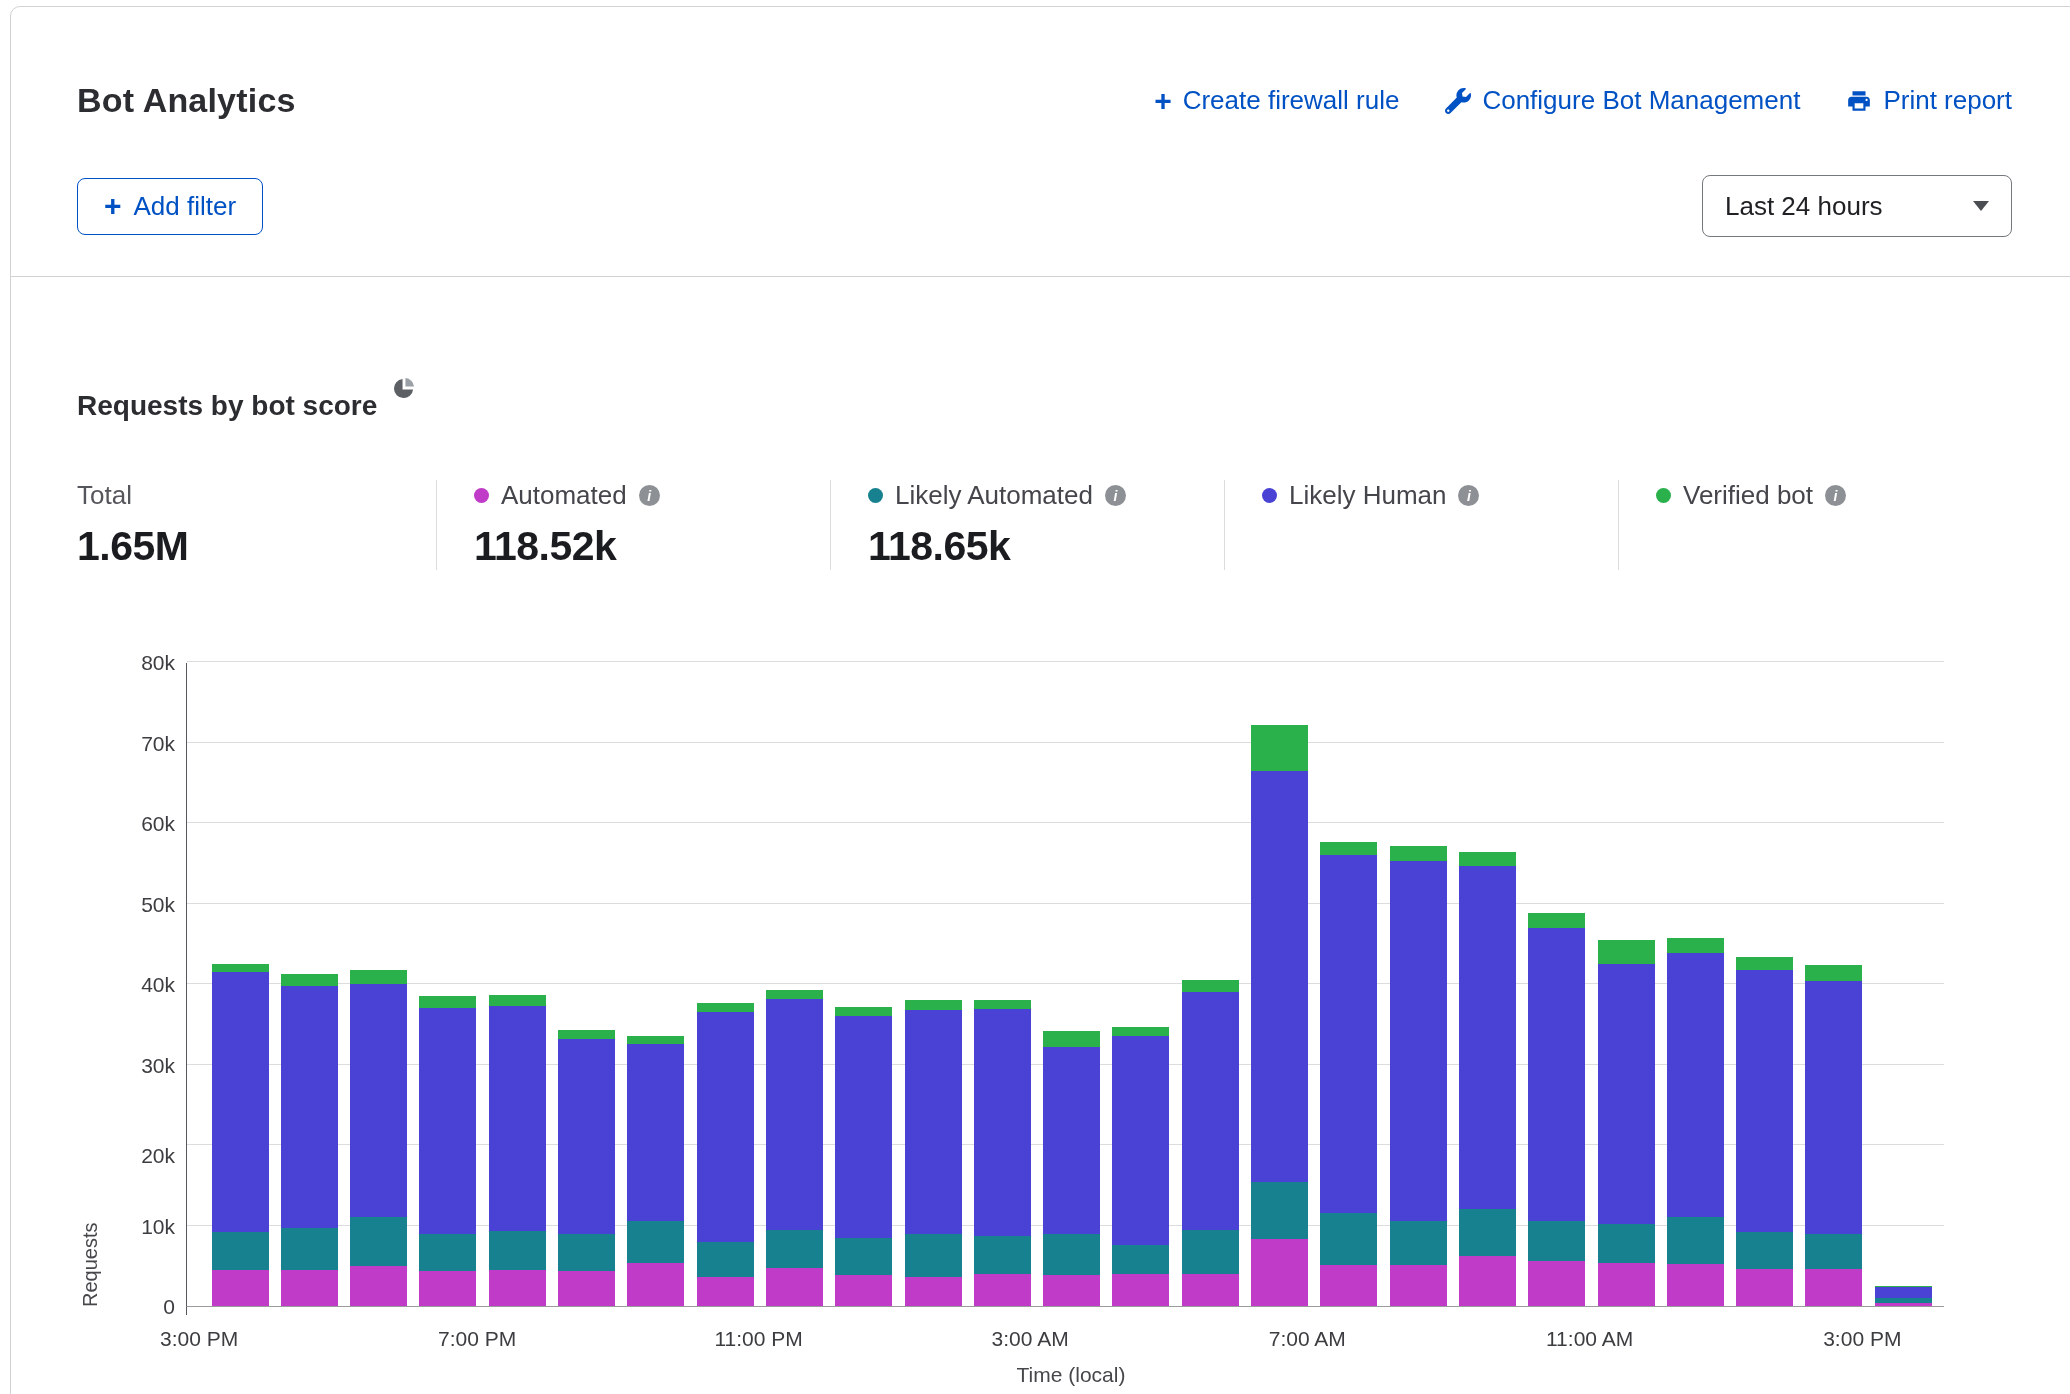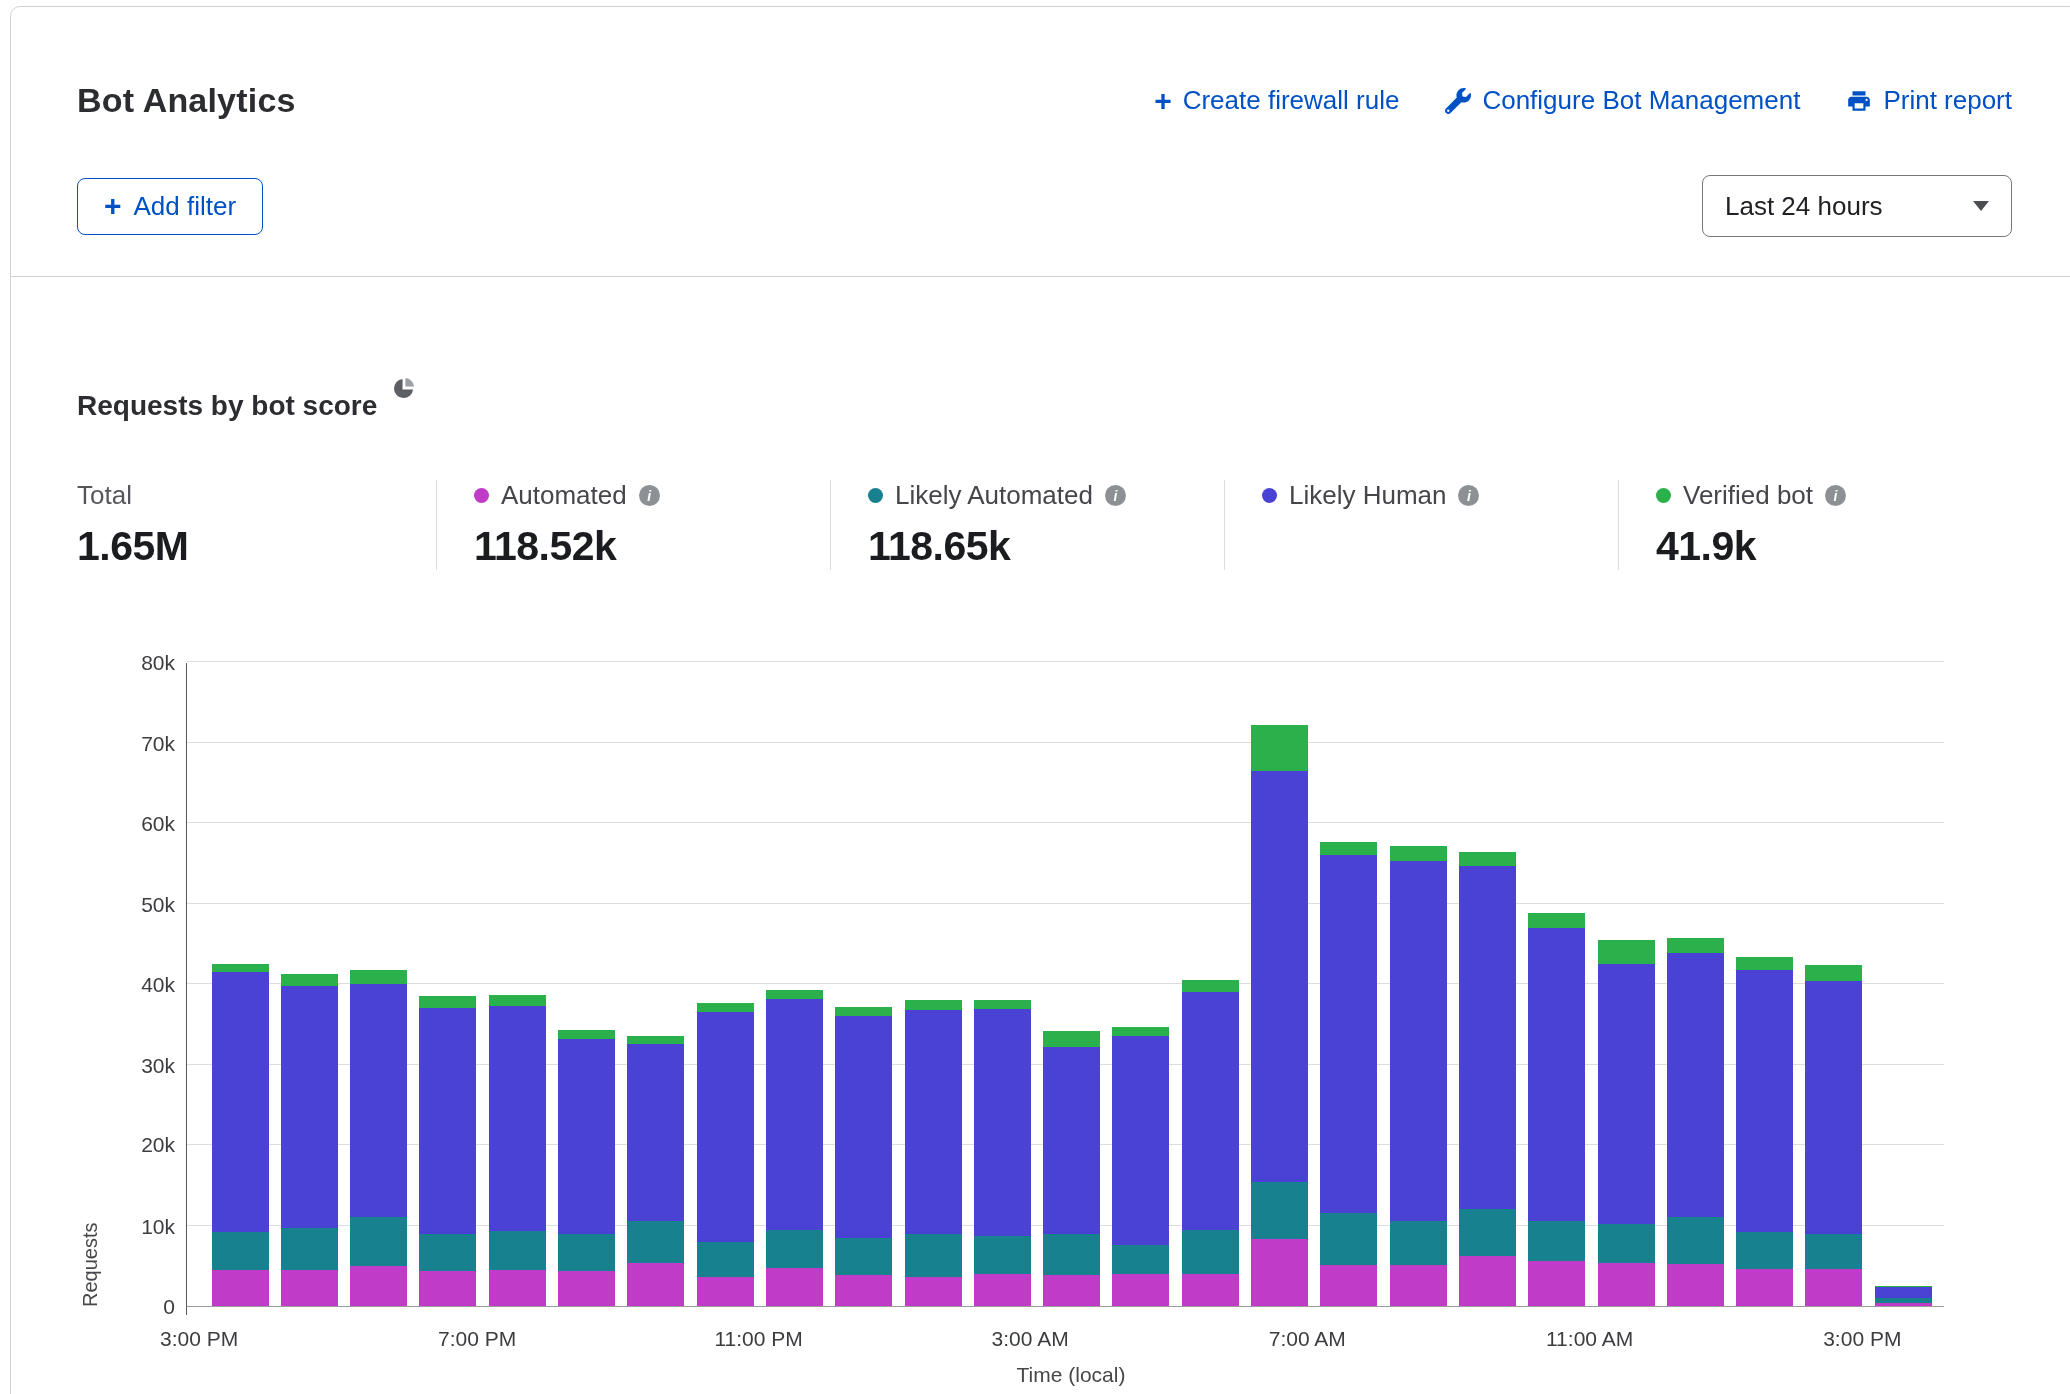--- a/index.html
+++ b/index.html
@@ -138,34 +138,33 @@
           <span class="stat-label">Likely Human</span>
           <span class="info">i</span>
         </div>
       </div>
       <div class="stat">
         <div class="stat-label-row">
           <span class="dot" style="background: rgb(43, 177, 76);"></span>
           <span class="stat-label">Verified bot</span>
           <span class="info">i</span>
         </div>
-        <div class="stat-value">41.9k</div>
       </div>
     </div>
   </div>
 
   <div class="plot" id="plot">
     <div class="ylab">Requests</div>
     <div class="xlab">Time (local)</div>
     <div class="zerotick"></div>
   <div class="ytick" style="top: 631px;">0</div>
       <div class="gridline" style="bottom: 80.5px;"></div>
       <div class="ytick" style="top: 551px;">10k</div>
       <div class="gridline" style="bottom: 161px;"></div>
-      <div class="ytick" style="top: 469px;">20k</div>
+      <div class="ytick" style="top: 480px;">20k</div>
       <div class="gridline" style="bottom: 241.5px;"></div>
       <div class="ytick" style="top: 389.5px;">30k</div>
       <div class="gridline" style="bottom: 322px;"></div>
       <div class="ytick" style="top: 309px;">40k</div>
       <div class="gridline" style="bottom: 402.5px;"></div>
       <div class="ytick" style="top: 228.5px;">50k</div>
       <div class="gridline" style="bottom: 483px;"></div>
       <div class="ytick" style="top: 148px;">60k</div>
       <div class="gridline" style="bottom: 563.5px;"></div>
       <div class="ytick" style="top: 67.5px;">70k</div>

